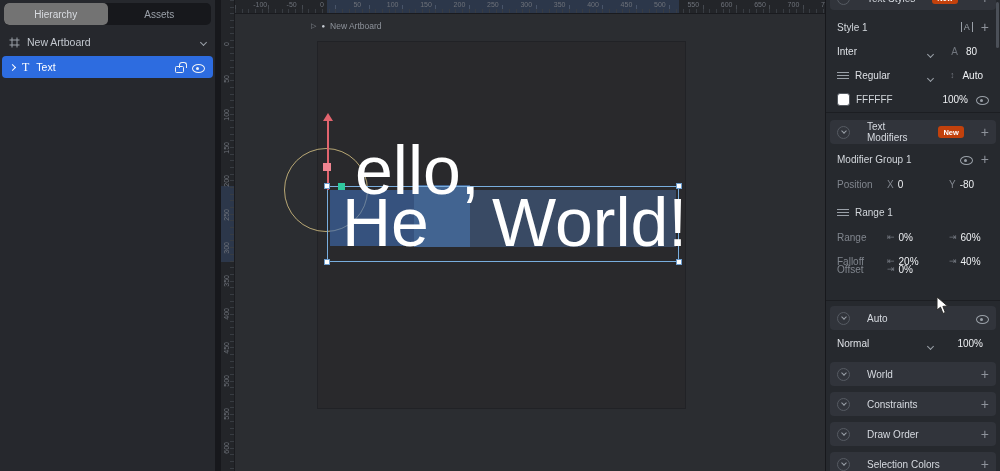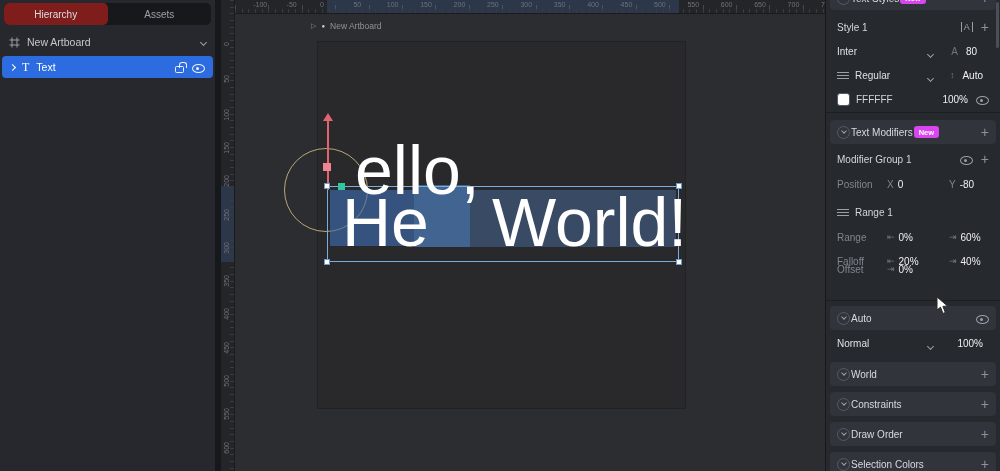--- a/index.html
+++ b/index.html
@@ -3,21 +3,21 @@
 <meta charset="utf-8">
 <style>
   *{margin:0;padding:0;box-sizing:border-box}
   html,body{width:1000px;height:471px}
   body{position:relative;overflow:hidden;background:#27292e;font-family:"Liberation Sans",sans-serif;color:#d3d7dc}
 
   
   #left{position:absolute;left:0;top:0;width:215px;height:471px;background:#26282d}
   #tabbar{position:absolute;left:4px;top:3px;right:4px;height:22px;background:#17181c;border-radius:5px;display:flex;overflow:hidden}
   .tab{flex:1;display:flex;align-items:center;justify-content:center;font-size:10px;color:#9ba1a9}
-  .tab.active{background:#7f1d1d;color:#dadde2;border-radius:5px}
+  .tab.active{background:#737373;color:#dadde2;border-radius:5px}
   #abrow{position:absolute;left:0;top:31px;right:0;height:22px;display:flex;align-items:center;gap:7px;padding:0 9px;font-size:10.5px;color:#c3c8cf}
   #textrow{position:absolute;left:2px;top:56px;right:2px;height:22px;background:#2d6ce0;border-radius:4px;display:flex;align-items:center;gap:7px;padding:0 8px;font-size:10.5px;color:#fff}
   .mla{margin-left:auto;display:flex;align-items:center;gap:8px}
   #lstrip{position:absolute;left:215px;top:0;width:6px;height:471px;background:#17181c}
 
   
   #vruler{position:absolute;left:221px;top:0;width:14px;height:471px;background:#232529;border-right:1px solid #1a1b1f}
   #vruler::after{content:'';position:absolute;top:0;bottom:0;right:0;width:4px;background:repeating-linear-gradient(to bottom,#383c42 0 1px,transparent 1px 6.68px)}
   #hruler{position:absolute;left:235px;top:0;width:590px;height:14px;background:#232529;border-bottom:1px solid #1a1b1f}
   #hruler::before{content:'';position:absolute;left:0;right:0;bottom:0;height:8px;background:repeating-linear-gradient(to right,#45494f 0 1px,transparent 1px 33.4px)}
@@ -36,31 +36,31 @@
   .h{position:absolute;width:6px;height:6px;background:#fff;border:1px solid #6d9ccc;z-index:7}
   .falloff-circle{position:absolute;left:49px;top:134px;width:84px;height:84px;border:1px solid rgba(208,188,128,.85);border-radius:50%;z-index:2}
   .arrow-line{position:absolute;left:92px;top:106px;width:2px;height:70px;background:#e2646e;z-index:6}
   .arrow-head{position:absolute;left:88px;top:99px;width:0;height:0;border-left:5px solid transparent;border-right:5px solid transparent;border-bottom:8px solid #e2646e;z-index:6}
   .hdl-pink{position:absolute;left:88px;top:149px;width:8px;height:8px;background:#ef8591;z-index:8}
   .hdl-green{position:absolute;left:103px;top:169px;width:7px;height:7px;background:#2fc89e;z-index:8}
 
   
   #right{position:absolute;left:825px;top:0;width:175px;height:471px;background:#26292e;border-left:1px solid #17181c;overflow:hidden}
   .rrow{position:absolute;left:4px;right:4px;height:22px;display:flex;align-items:center;gap:6px;padding:0 7px;font-size:10px;color:#d3d7dc}
-  .rhdr{position:absolute;left:4px;right:4px;height:24px;background:#31343b;border-radius:4px;display:flex;align-items:center;gap:1px;padding:0 7px;font-size:10px;color:#d6dae0}
+  .rhdr{position:absolute;left:4px;right:4px;height:24px;background:#31343b;border-radius:4px;display:flex;align-items:center;gap:17px;padding:0 7px;font-size:10px;color:#d6dae0}
   .sep{position:absolute;left:0;right:0;height:1px;background:#1c1e22}
   .mut{color:#81868e}
   .val{color:#eef0f3;font-weight:normal}
   .w46{width:44px;flex:none}
   .grp{display:flex;align-items:center;gap:4px;width:56px;flex:none}
   .ico{color:#70757d;font-size:9px}
   .dd{display:flex;align-items:flex-end;width:96px;flex:none;color:#dde0e5}
   .dd .chv{margin-left:auto}
   .plus{font-size:14px;color:#8e939b;line-height:1}
-  .badge{background:#d946ef;color:#fff;font-size:7.5px;padding:1.5px 5px;border-radius:3px;font-weight:bold}
+  .badge{background:#c2410c;color:#fff;font-size:7.5px;padding:1.5px 5px;border-radius:3px;font-weight:bold}
   .sb{position:absolute;right:1px;top:2px;width:3px;height:46px;background:#4b5058;border-radius:2px}
 
   
   .chv{width:5px;height:5px;border-right:1.2px solid #9aa0a8;border-bottom:1.2px solid #9aa0a8;transform:rotate(45deg);flex:none}
   .chv.r{transform:rotate(-45deg)}
   .chv.w{border-color:#fff}
   .disc{width:13px;height:13px;border:1px solid #565b63;border-radius:50%;display:flex;align-items:center;justify-content:center;flex:none}
   .disc .chv{width:4px;height:4px;margin-top:-2px}
   .eye{position:relative;width:13px;height:13px;color:#9aa0a8;flex:none}
   .eye::before{content:'';position:absolute;left:0;top:3px;width:11px;height:7px;border:1px solid currentColor;border-radius:50%}

